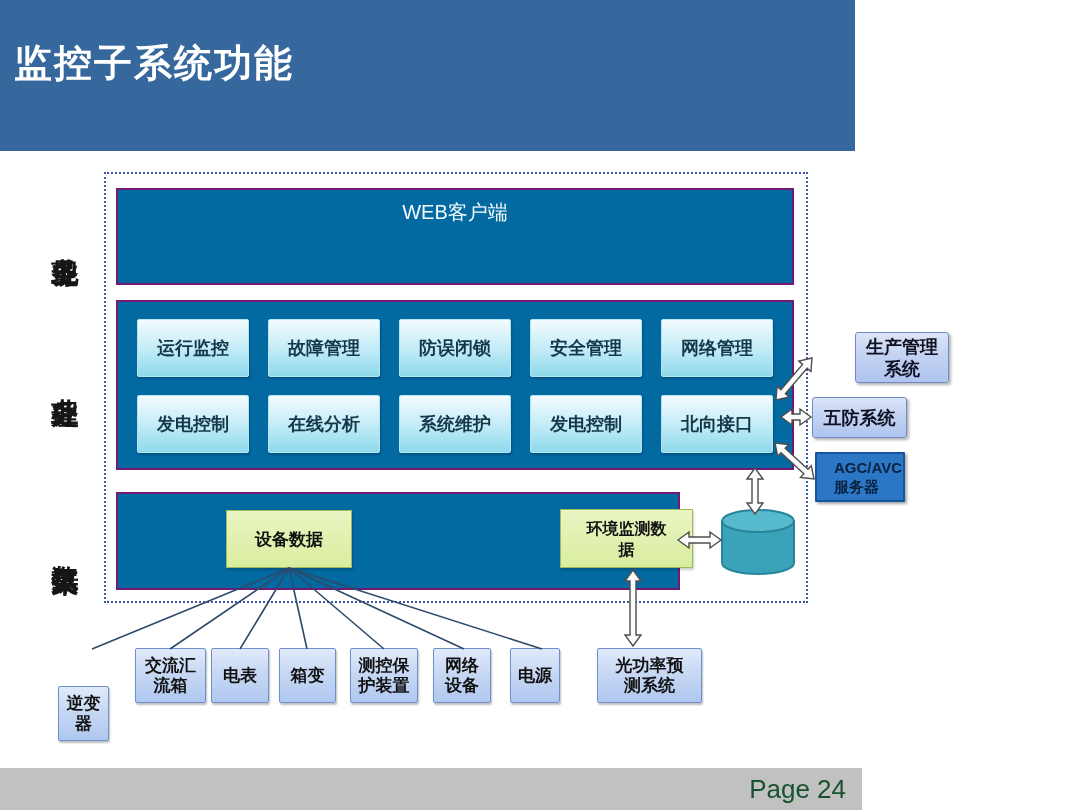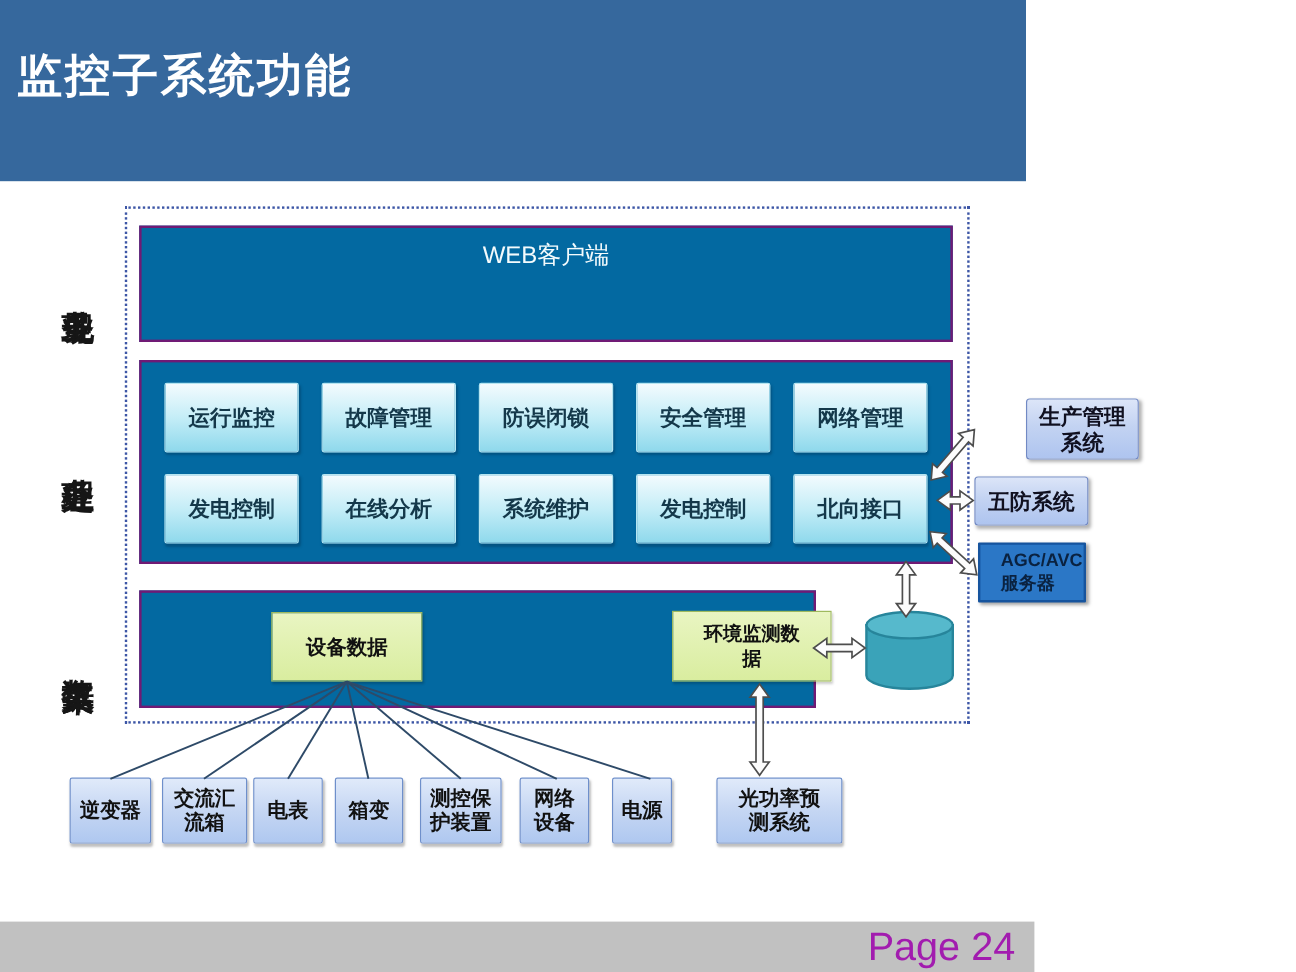--- a/index.html
+++ b/index.html
@@ -19,21 +19,21 @@
     position:absolute; left:14px; top:38px;
     color:#ffffff; font-size:38px; font-weight:bold; letter-spacing:2px;
   }
 
   
   .footer {
     left:0; top:768px; width:862px; height:42px;
     background:#C1C1C1; display:flex; align-items:center; justify-content:flex-end;
     padding-right:16px;
   }
-  .footer-text { color:#a21caf; font-size:33px; }
+  .footer-text { color:#14532d; font-size:26px; }
 
   
   .dashed-frame {
     left:104px; top:172px; width:704px; height:431px;
     border:2px dotted #3D56A6;
   }
 
   
   .v-label {
     writing-mode:vertical-rl; text-orientation:upright;
@@ -176,21 +176,21 @@
   <span>系统</span>
 </div>
 <div class="abs ext-box ext-wufang">
   <span>五防系统</span>
 </div>
 <div class="abs ext-agc">
   <span>AGC/AVC</span>
   <span>服务器</span>
 </div>
 
-<div class="dev-box" style="left:58px;  width:68px;">
+<div class="dev-box" style="left:58px;  width:51px;margin-top:38px;">
   <span>逆变器</span>
     <span></span>
 </div>
 <div class="dev-box" style="left:135px; width:71px;">
   <span>交流汇</span>
     <span>流箱</span>
 </div>
 <div class="dev-box" style="left:211px; width:58px;">
   <span>电表</span>
     <span></span>

